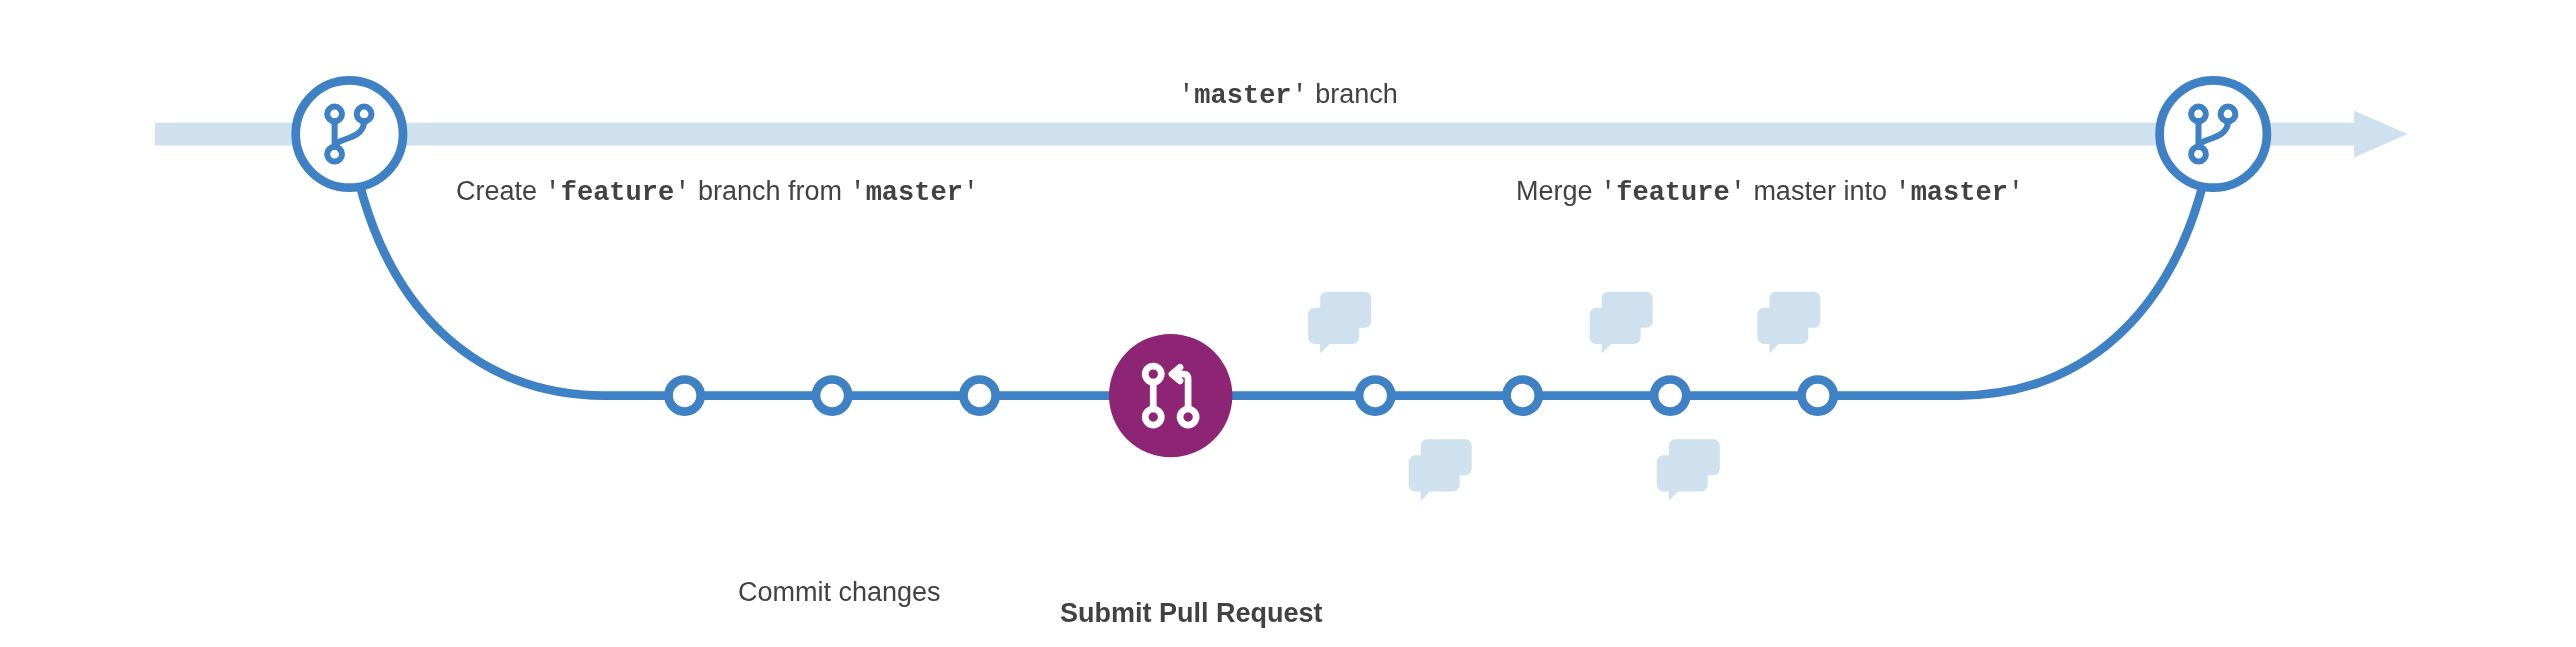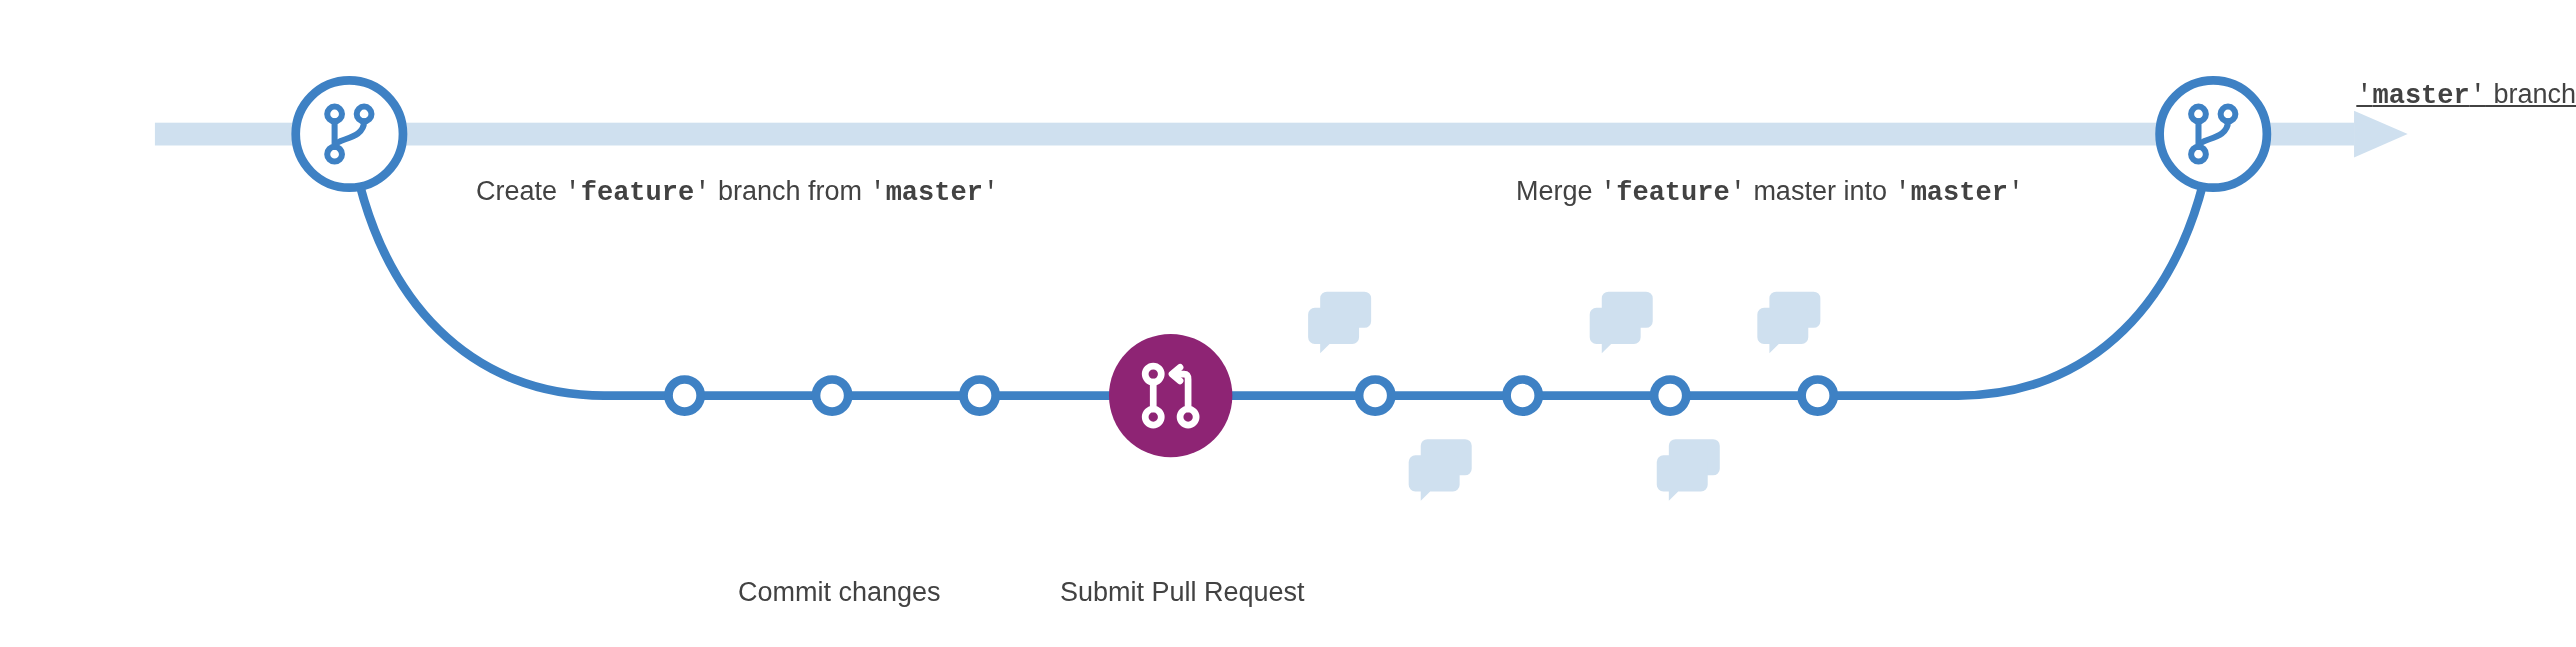--- a/index.html
+++ b/index.html
@@ -22,25 +22,25 @@
     height: 647px;
   }
   .label {
     position: absolute;
     font-size: 27px;
     color: #424242;
     white-space: nowrap;
   }
   .label .mono { font-family: Menlo, Consolas, "Courier New", monospace; }
   .label .bold { font-weight: 700; }
-  .master-label { left: 0; right: 0; top: 79px; text-align: right; text-decoration: underline; }
-  .create-label { left: 476px; top: 176px; }
+  .master-label { left: 0; right: 0; top: 79px; text-align: center; }
+  .create-label { left: 456px; top: 176px; }
   .merge-label  { left: 1516px; top: 176px; }
   .commit-label { left: 738px; top: 577px; }
-  .submit-label { left: 1060px; top: 577px; }
+  .submit-label { left: 1060px; top: 598px; font-weight: bold; }
   .discuss-label{ left: 1392px; top: 577px; }
 </style>
 </head>
 <body>
 
 <div class="stage">
 
   <svg class="bg" viewBox="0 0 3840 965">
     <defs>
 

